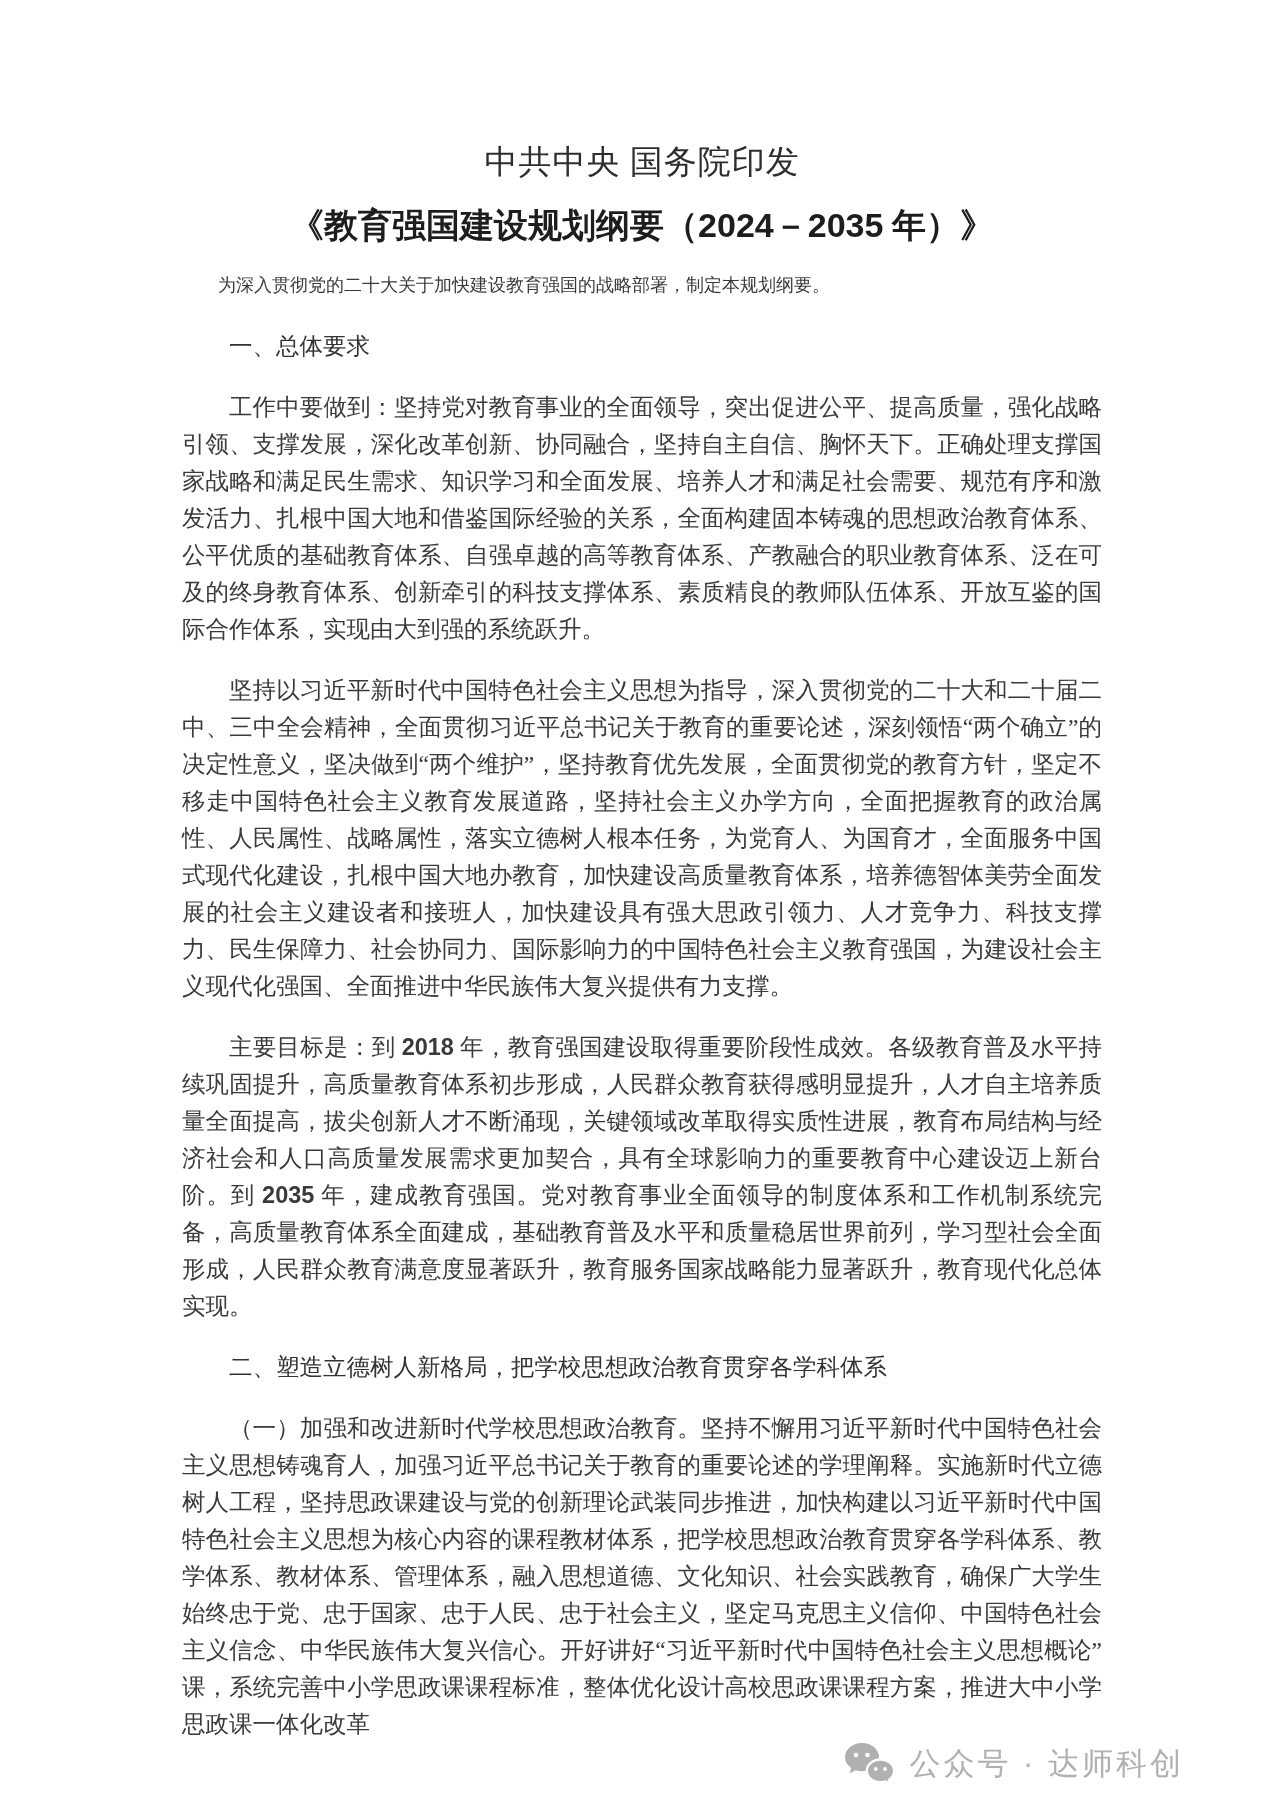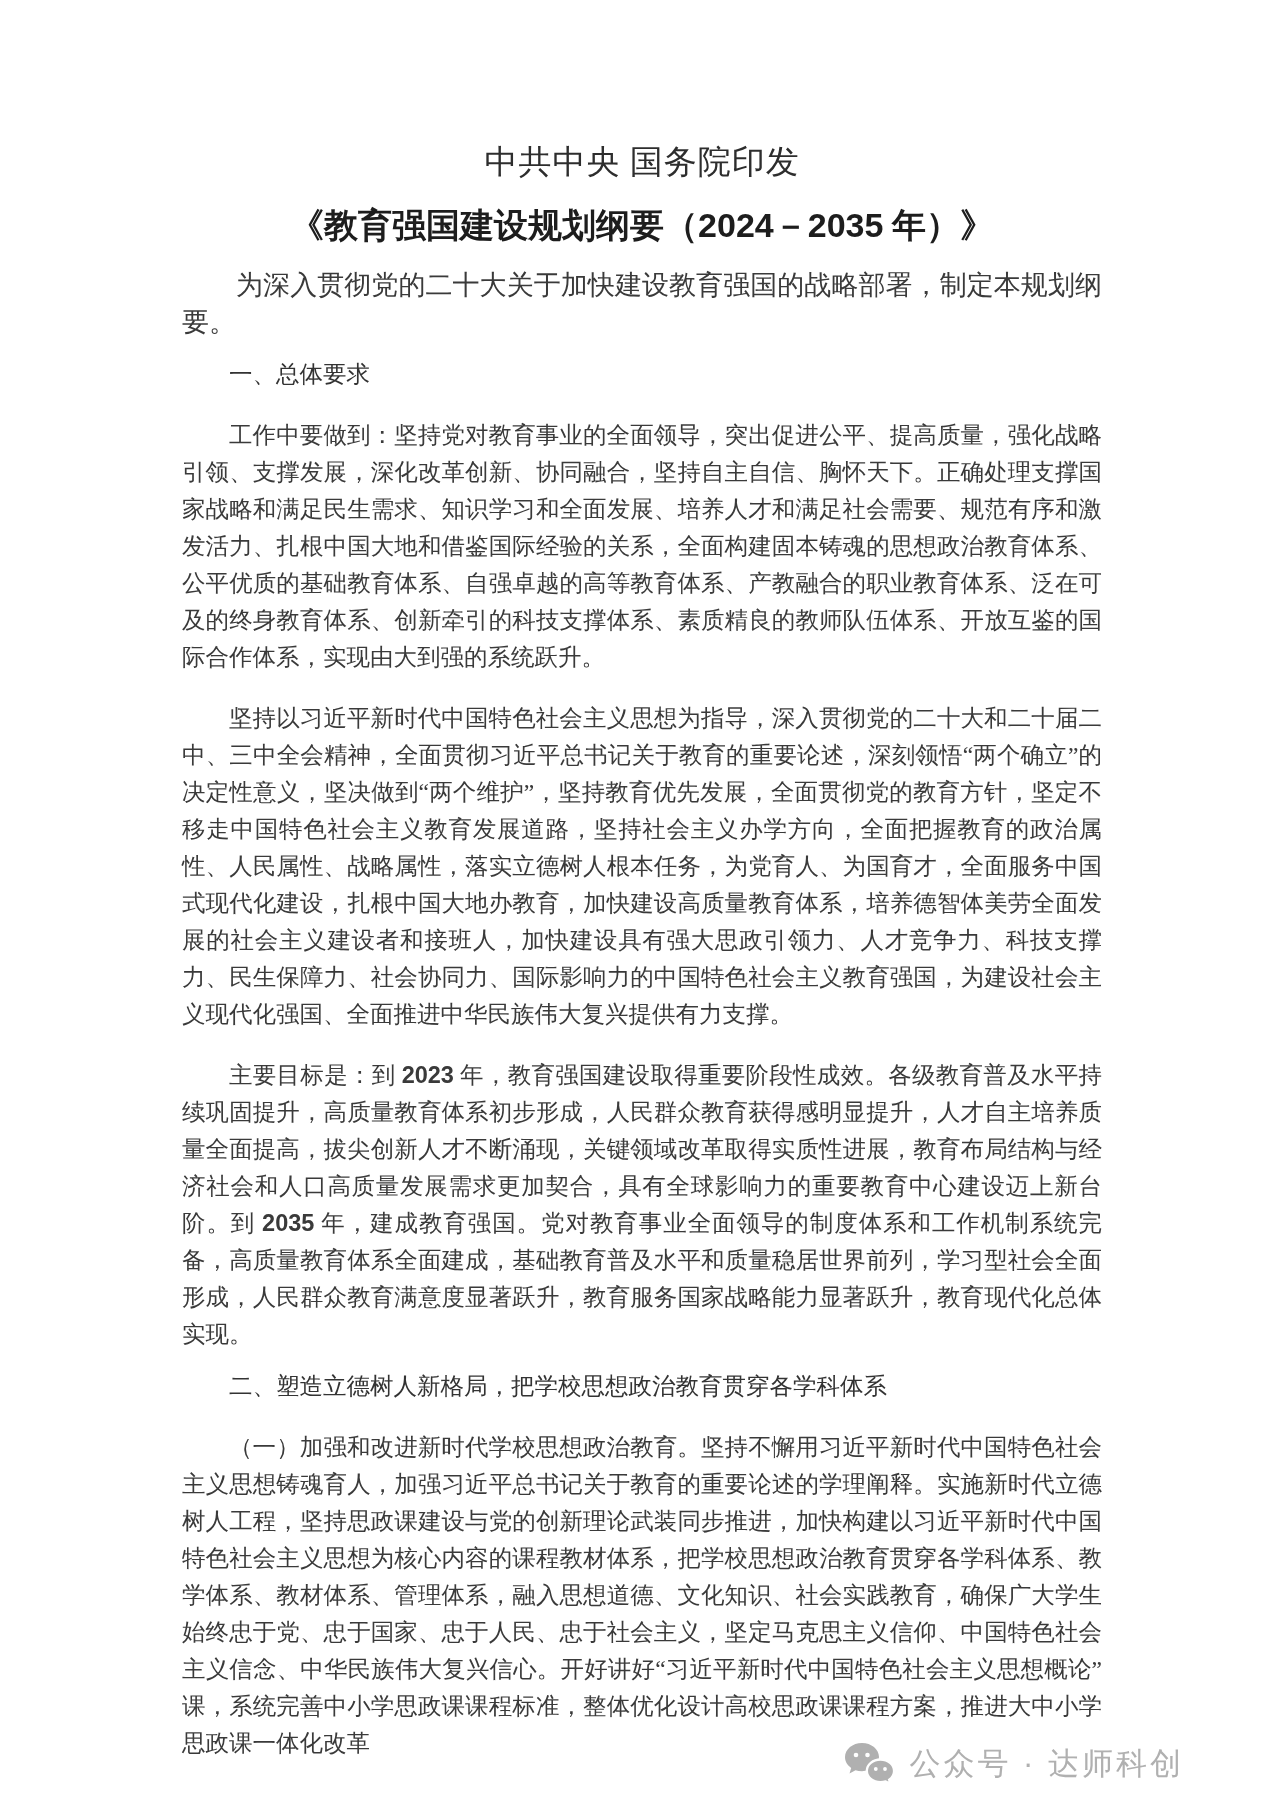--- a/index.html
+++ b/index.html
@@ -18,26 +18,26 @@
   }
   .title1 {
     font-size:33px; font-weight:400; line-height:44px;
     text-align:center; margin:0; color:#2d2d2d; letter-spacing:1px;
   }
   .title2 {
     font-size:34px; font-weight:700; line-height:46px;
     text-align:center; margin:18px 0 0; color:#1d1d1d;
   }
   .intro {
-    font-size:27px; line-height:37px; text-align:justify;
+    font-size:18px; line-height:37px; text-align:justify;
     text-indent:2em; margin:18px 0 0;
   }
   .heading {
     font-size:23.5px; line-height:37px; text-indent:2em;
-    margin:15px 0 0; font-weight:400; color:#333333;
+    margin:24px 0 0; font-weight:400; color:#333333;
   }
   .para {
     font-size:23.5px; line-height:37px; text-align:justify;
     text-indent:2em; margin:24px 0 0; color:#3a3a3a;
   }
   .num {
     font-family:"Liberation Sans","DejaVu Sans",sans-serif;
     font-weight:700;
     margin-top:9px;
   }
@@ -58,21 +58,21 @@
   <h1 class="title1">中共中央 国务院印发</h1>
 
   <h2 class="title2">《教育强国建设规划纲要（<span class="num">2024</span>－<span class="num">2035</span> 年）》</h2>
 
   <p class="intro">为深入贯彻党的二十大关于加快建设教育强国的战略部署，制定本规划纲要。</p>
 
   <div id="sections">
       <p class="heading">一、总体要求</p>
       <p class="para">工作中要做到：坚持党对教育事业的全面领导，突出促进公平、提高质量，强化战略引领、支撑发展，深化改革创新、协同融合，坚持自主自信、胸怀天下。正确处理支撑国家战略和满足民生需求、知识学习和全面发展、培养人才和满足社会需要、规范有序和激发活力、扎根中国大地和借鉴国际经验的关系，全面构建固本铸魂的思想政治教育体系、公平优质的基础教育体系、自强卓越的高等教育体系、产教融合的职业教育体系、泛在可及的终身教育体系、创新牵引的科技支撑体系、素质精良的教师队伍体系、开放互鉴的国际合作体系，实现由大到强的系统跃升。</p>
       <p class="para">坚持以习近平新时代中国特色社会主义思想为指导，深入贯彻党的二十大和二十届二中、三中全会精神，全面贯彻习近平总书记关于教育的重要论述，深刻领悟“两个确立”的决定性意义，坚决做到“两个维护”，坚持教育优先发展，全面贯彻党的教育方针，坚定不移走中国特色社会主义教育发展道路，坚持社会主义办学方向，全面把握教育的政治属性、人民属性、战略属性，落实立德树人根本任务，为党育人、为国育才，全面服务中国式现代化建设，扎根中国大地办教育，加快建设高质量教育体系，培养德智体美劳全面发展的社会主义建设者和接班人，加快建设具有强大思政引领力、人才竞争力、科技支撑力、民生保障力、社会协同力、国际影响力的中国特色社会主义教育强国，为建设社会主义现代化强国、全面推进中华民族伟大复兴提供有力支撑。</p>
-      <p class="para">主要目标是：到 <span class="num">2023</span> 年，教育强国建设取得重要阶段性成效。各级教育普及水平持续巩固提升，高质量教育体系初步形成，人民群众教育获得感明显提升，人才自主培养质量全面提高，拔尖创新人才不断涌现，关键领域改革取得实质性进展，教育布局结构与经济社会和人口高质量发展需求更加契合，具有全球影响力的重要教育中心建设迈上新台阶。到 <span class="num">2035</span> 年，建成教育强国。党对教育事业全面领导的制度体系和工作机制系统完备，高质量教育体系全面建成，基础教育普及水平和质量稳居世界前列，学习型社会全面形成，人民群众教育满意度显著跃升，教育服务国家战略能力显著跃升，教育现代化总体实现。</p>
+      <p class="para">主要目标是：到 <span class="num">2018</span> 年，教育强国建设取得重要阶段性成效。各级教育普及水平持续巩固提升，高质量教育体系初步形成，人民群众教育获得感明显提升，人才自主培养质量全面提高，拔尖创新人才不断涌现，关键领域改革取得实质性进展，教育布局结构与经济社会和人口高质量发展需求更加契合，具有全球影响力的重要教育中心建设迈上新台阶。到 <span class="num">2035</span> 年，建成教育强国。党对教育事业全面领导的制度体系和工作机制系统完备，高质量教育体系全面建成，基础教育普及水平和质量稳居世界前列，学习型社会全面形成，人民群众教育满意度显著跃升，教育服务国家战略能力显著跃升，教育现代化总体实现。</p>
       <p class="heading">二、塑造立德树人新格局，把学校思想政治教育贯穿各学科体系</p>
       <p class="para">（一）加强和改进新时代学校思想政治教育。坚持不懈用习近平新时代中国特色社会主义思想铸魂育人，加强习近平总书记关于教育的重要论述的学理阐释。实施新时代立德树人工程，坚持思政课建设与党的创新理论武装同步推进，加快构建以习近平新时代中国特色社会主义思想为核心内容的课程教材体系，把学校思想政治教育贯穿各学科体系、教学体系、教材体系、管理体系，融入思想道德、文化知识、社会实践教育，确保广大学生始终忠于党、忠于国家、忠于人民、忠于社会主义，坚定马克思主义信仰、中国特色社会主义信念、中华民族伟大复兴信心。开好讲好“习近平新时代中国特色社会主义思想概论”课，系统完善中小学思政课课程标准，整体优化设计高校思政课课程方案，推进大中小学思政课一体化改革</p>
     </div>
 
   <div class="watermark">
     <span class="wm-icon">
       <svg viewBox="0 0 52 44" width="52" height="44" xmlns="http://www.w3.org/2000/svg">
 
         <path fill="#b0b0b0" d="M19 1C9.6 1 2 7.3 2 15.1c0 4.4 2.4 8.3 6.2 10.9l-1.7 5.4 6-3.2c2 .6 4.2 1 6.5 1 9.4 0 17-6.3 17-14.1S28.4 1 19 1z"></path>
         <circle fill="#ffffff" cx="13" cy="13" r="2.3"></circle>

